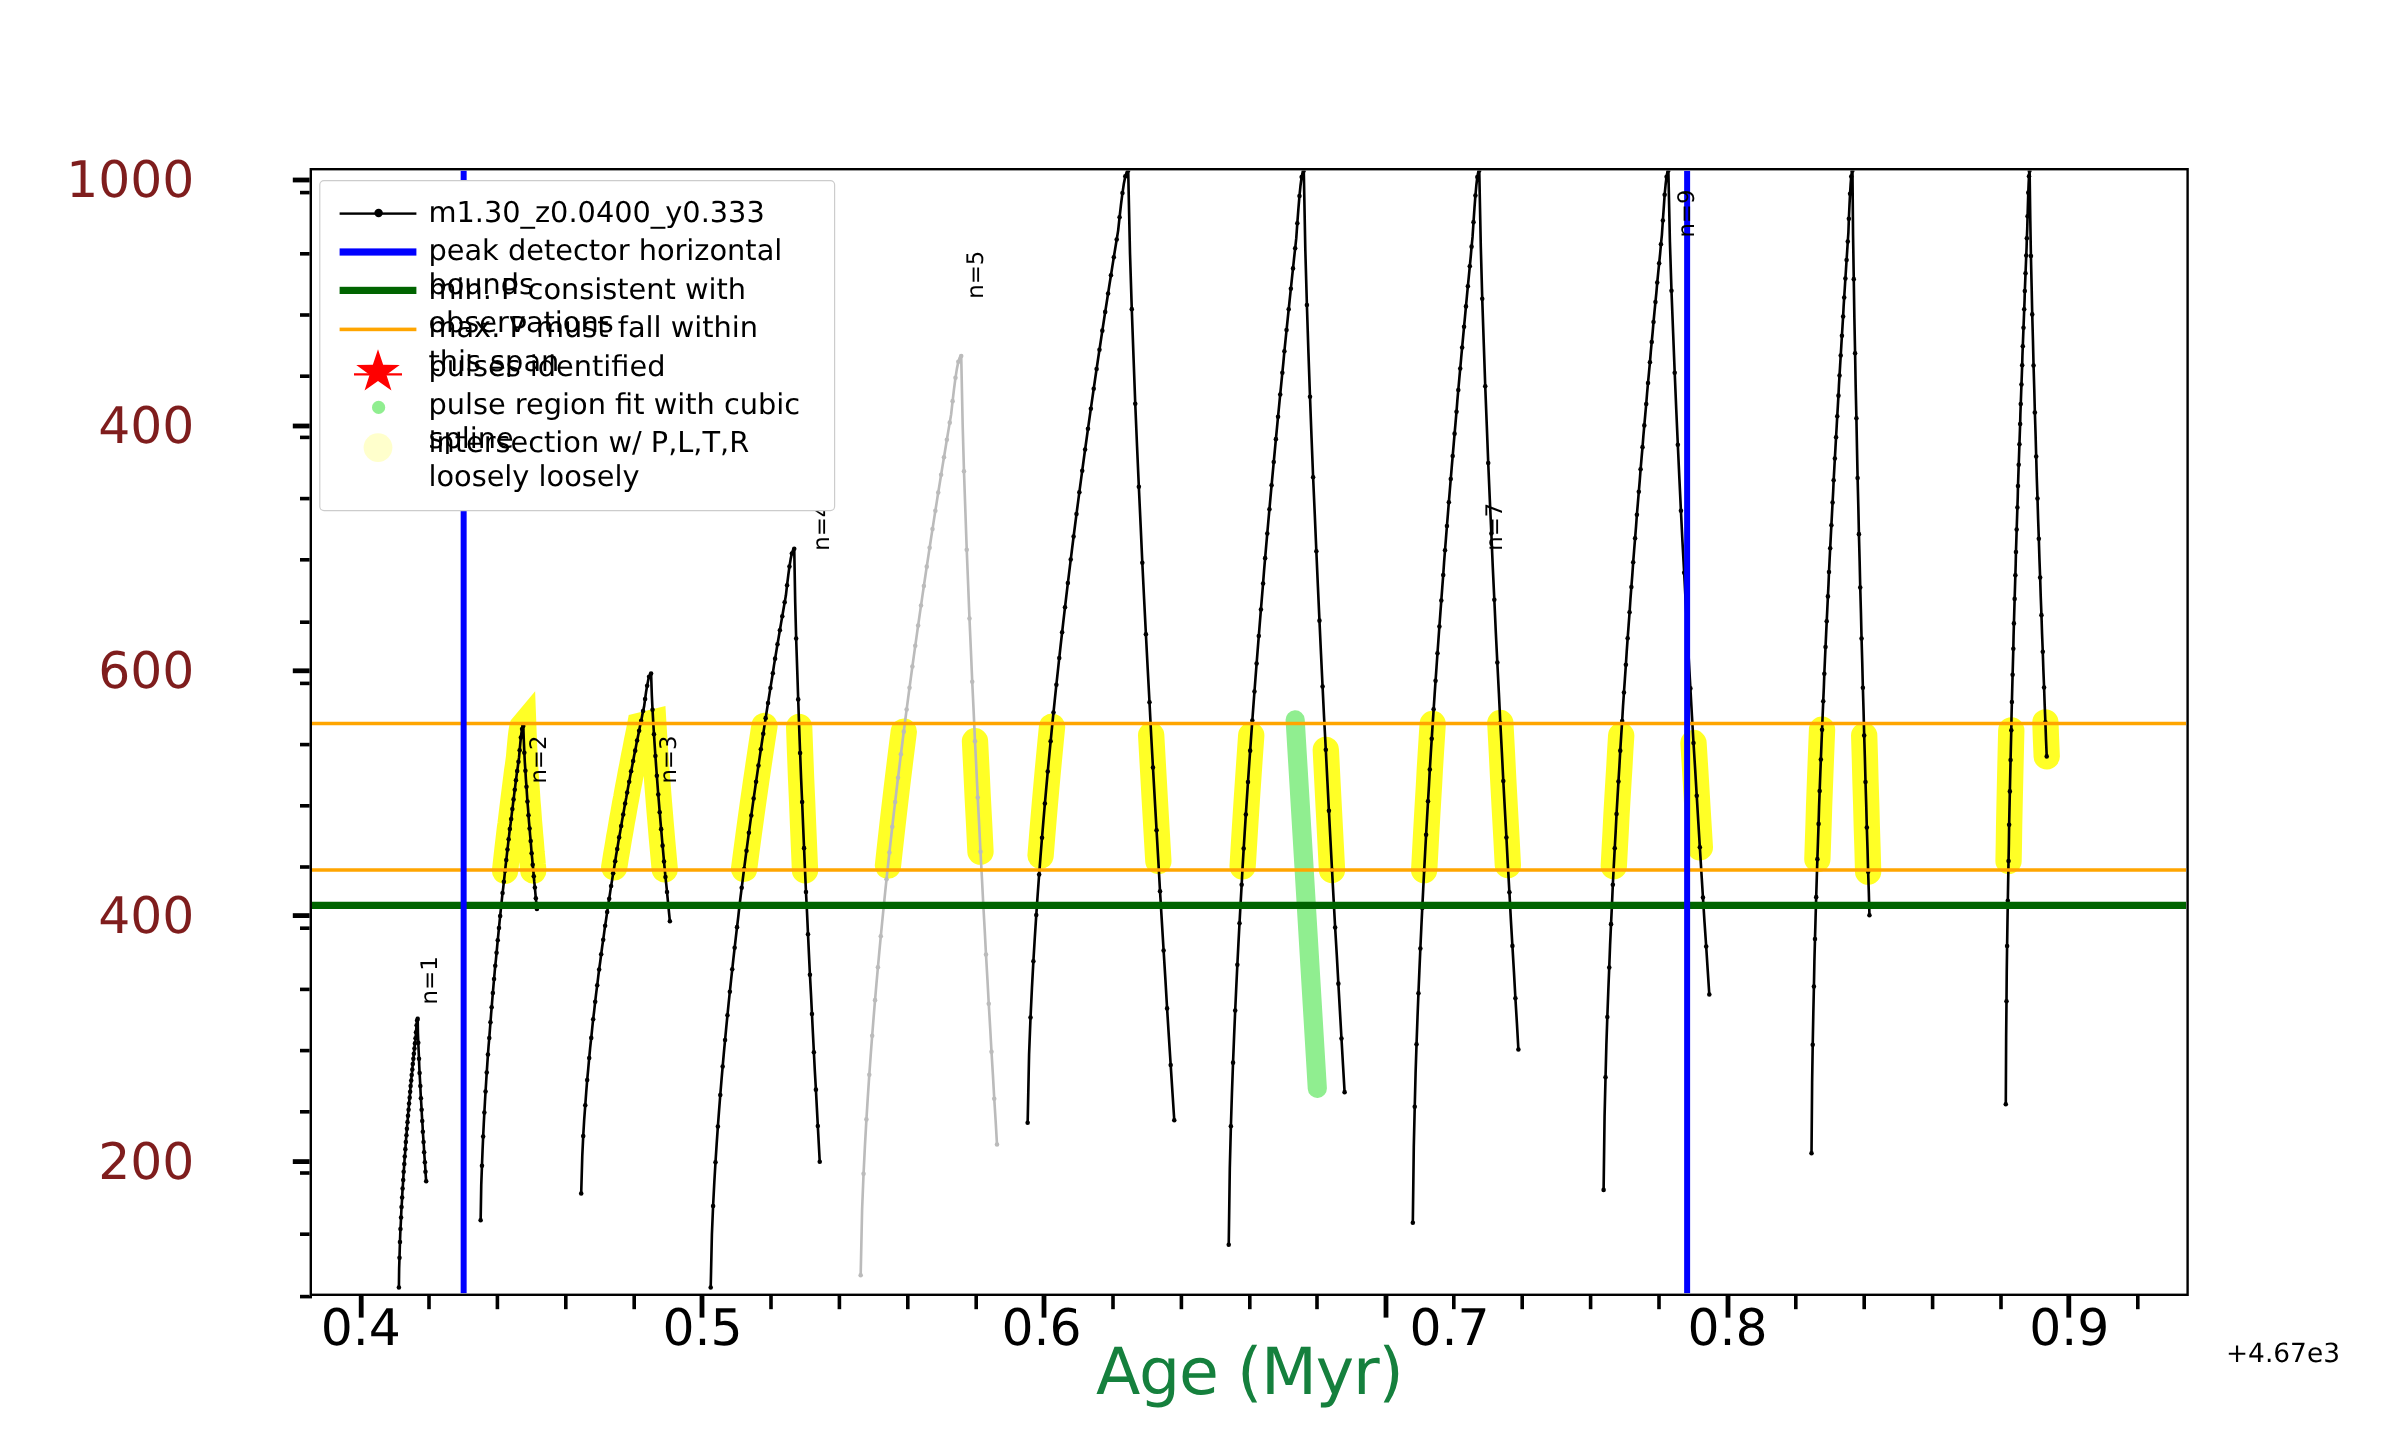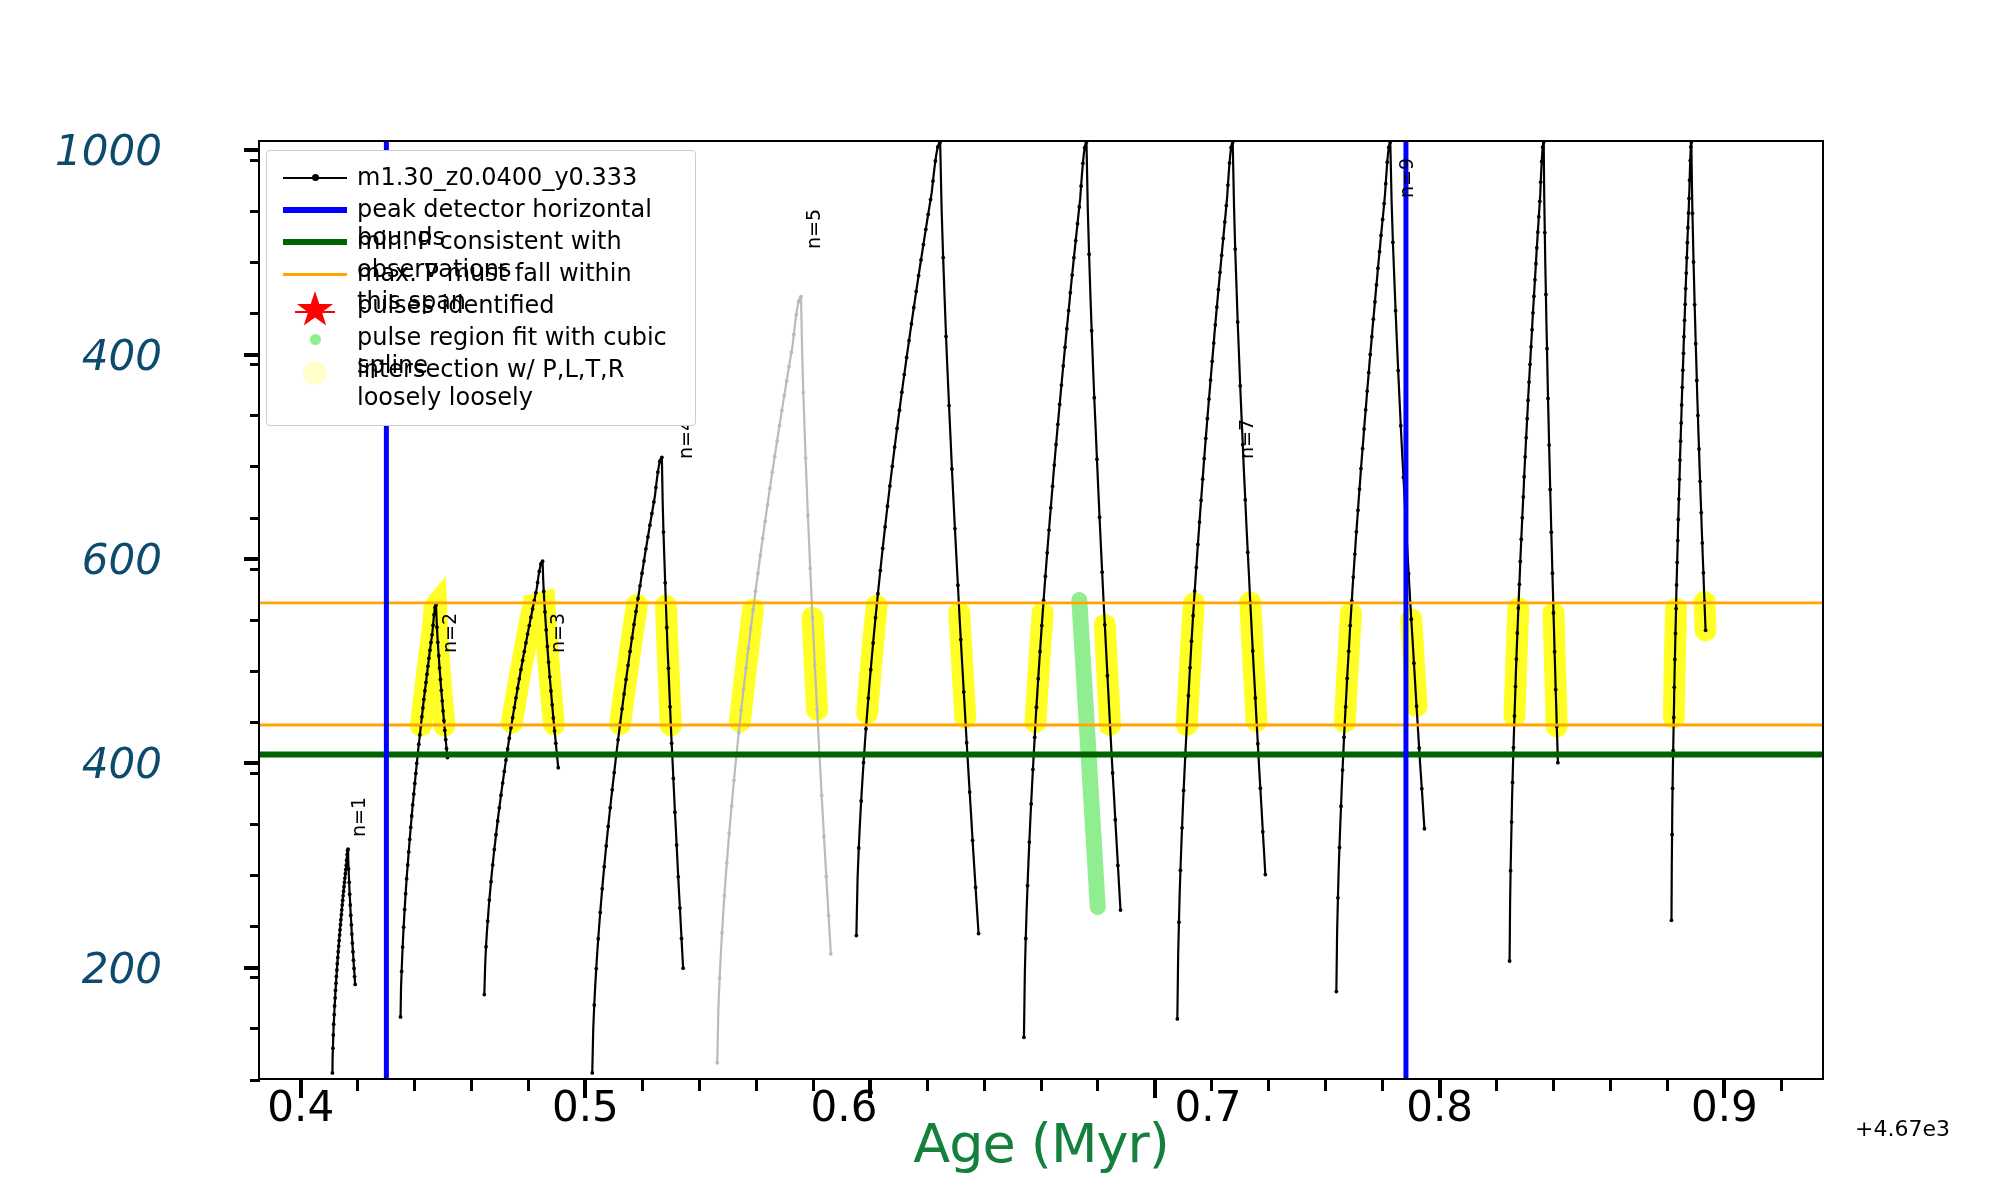--- a/index.html
+++ b/index.html
@@ -5,22 +5,22 @@
   html,body{margin:0;padding:0;background:#fff;}
   body{width:2000px;height:1200px;font-family:"DejaVu Sans",sans-serif;overflow:hidden;}
   #root{position:relative;width:2000px;height:1200px;background:#ffffff;}
 
   
   #plot-frame{
     position:absolute;left:258px;top:140px;width:1566px;height:940px;
     border:2px solid #000;box-sizing:border-box;background:#fff;overflow:hidden;
   }
   #plot-svg{position:absolute;left:0;top:0;width:100%;height:100%;}
-  .ytick-label{position:absolute;right:1838px;font-size:42px;color:#0c4a6e;
-    text-align:right;white-space:nowrap;transform:translateY(-50%);font-style:italic;}
+  .ytick-label{position:absolute;right:1838px;font-size:42px;color:#7f1d1d;
+    text-align:right;white-space:nowrap;transform:translateY(-50%);}
   .ytick{position:absolute;left:244px;width:16px;height:4px;background:#000;}
   .ytick.minor{left:250px;width:10px;height:3px;}
 
   
   #xlabel{
     position:absolute;left:258px;top:1112px;width:1566px;text-align:center;
     font-size:54px;color:#15803d;letter-spacing:-1px;
   }
   .xtick-label{position:absolute;top:1082px;font-size:42px;color:#000;
     transform:translateX(-50%);white-space:nowrap;}
@@ -91,21 +91,21 @@
       <div class="ytick minor" style="top: 261.109px;"></div>
       <div class="ytick minor" style="top: 210.022px;"></div>
       <div class="ytick minor" style="top: 158.935px;"></div>
     </div>
   <div id="xtick-layer">
       <div class="xtick" style="left: 298.709px;"></div>
       <div class="xtick-label" style="left: 300.709px;">0.4</div>
       <div class="xtick" style="left: 583.436px;"></div>
       <div class="xtick-label" style="left: 585.436px;">0.5</div>
       <div class="xtick" style="left: 868.164px;"></div>
-      <div class="xtick-label" style="left: 844px;">0.6</div>
+      <div class="xtick-label" style="left: 868px;">0.6</div>
       <div class="xtick" style="left: 1152.89px;"></div>
       <div class="xtick-label" style="left: 1208px;">0.7</div>
       <div class="xtick" style="left: 1437.62px;"></div>
       <div class="xtick-label" style="left: 1439.62px;">0.8</div>
       <div class="xtick" style="left: 1722.35px;"></div>
       <div class="xtick-label" style="left: 1724.35px;">0.9</div>
       <div class="xtick minor" style="left: 356.155px;"></div>
       <div class="xtick minor" style="left: 413.1px;"></div>
       <div class="xtick minor" style="left: 470.045px;"></div>
       <div class="xtick minor" style="left: 526.991px;"></div>

